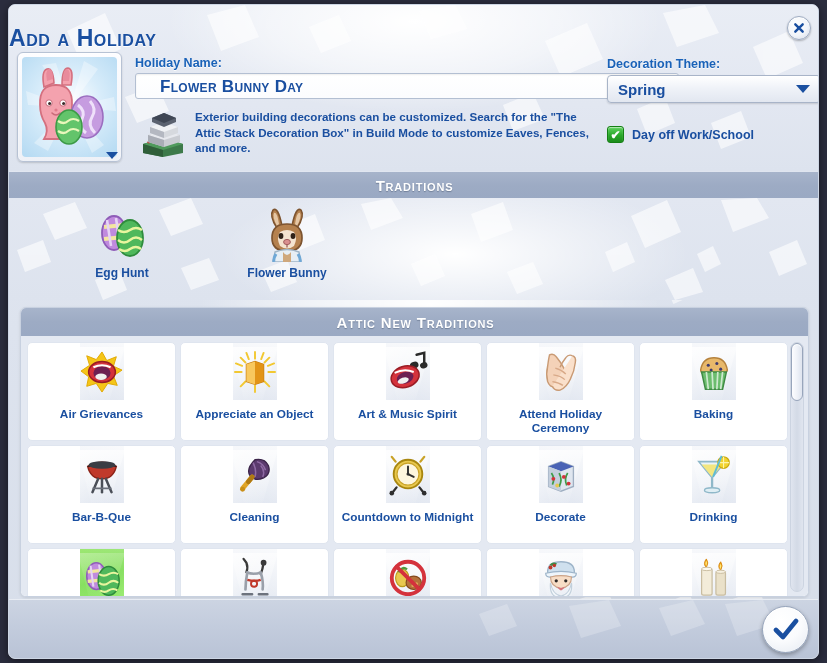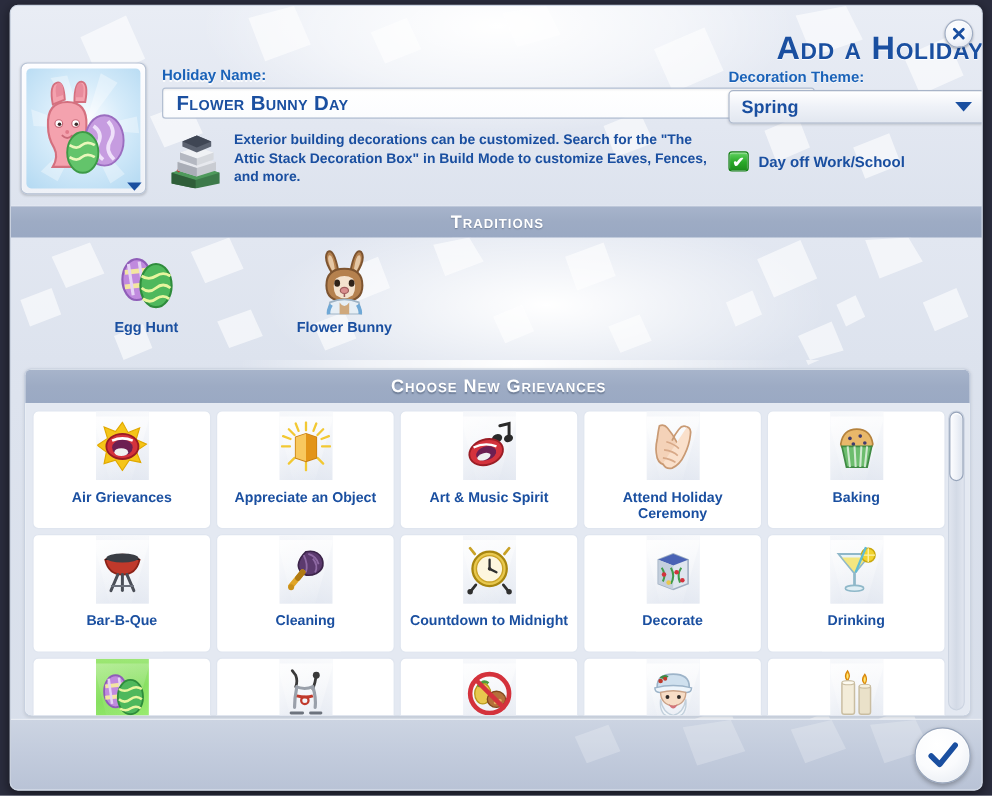--- a/index.html
+++ b/index.html
@@ -45,22 +45,22 @@
   }
   .header-bg {
     position: absolute; inset: 0;
     background:
       radial-gradient(ellipse 330px 120px at 50% 10%, #ffffff 0%, rgba(255,255,255,.5) 45%, rgba(255,255,255,0) 75%),
       linear-gradient(180deg, #e9edf5 0%, #e2e7f1 60%, #dde3ee 100%);
   }
 
   .dlg-title {
     position: absolute; left: 0; top: 20px; width: 811px;
-    text-align: right;
-    font-size: 27px;
+    text-align: left;
+    font-size: 23px;
     font-weight: bold;
     color: #1a4fa0;
     font-variant: small-caps;
     letter-spacing: .6px;
     text-shadow: 0 1px 0 rgba(255,255,255,.9);
   }
 
   .close-btn {
     position: absolute; right: 9px; top: 11px;
     width: 24px; height: 24px;
@@ -109,21 +109,21 @@
   #lbl-holiday-name { left: 126px; top: 51px; }
   #lbl-deco-theme   { left: 598px; top: 52px; }
 
   .name-input {
     position: absolute; left: 126px; top: 68px;
     width: 544px; height: 26px;
     background: linear-gradient(180deg, #ffffff 0%, #fbfcfe 100%);
     border: 1px solid #b3bfd2;
     border-radius: 3px;
     box-shadow: inset 0 1px 2px rgba(0,0,0,.07);
-    padding: 1px 8px 0 11px;
+    padding: 1px 8px 0 24px;
     display: flex; align-items: center;
     font-size: 17px; font-weight: bold;
     color: #1a4fa0;
     font-variant: small-caps;
     letter-spacing: .3px;
     outline: none;
     font-family: "Liberation Sans", sans-serif;
   }
 
   .info-row {
@@ -568,21 +568,21 @@
             <path d="M39 48 q3 5 2 8" stroke="#6fa8d6" stroke-width="3" fill="none"></path>
           </svg>
         </div>
         <div class="trad-label">Flower Bunny</div>
       </div>
 
     </div>
   </div>
 
   <div class="choose-panel">
-    <div class="section-bar" id="choose-bar">Choose New Grievances</div>
+    <div class="section-bar" id="choose-bar">Attic New Traditions</div>
 
     <div class="grid-area">
       <div class="grid">
 
         <div class="cell">
           <div class="cell-icon-area">
             <div class="cell-glyph">
               <svg viewBox="0 0 44 44" width="42" height="42">
                 <polygon points="22,1 27,10 37,6 34,16 43,20 34,26 38,36 28,34 22,43 16,34 6,37 8,27 0,21 9,15 6,5 16,9" fill="#f5c518" stroke="#e0a800" stroke-width="1"></polygon>
                 <ellipse cx="22" cy="22" rx="14" ry="11" fill="#d4323c" stroke="#991c24" stroke-width="1.6"></ellipse>

